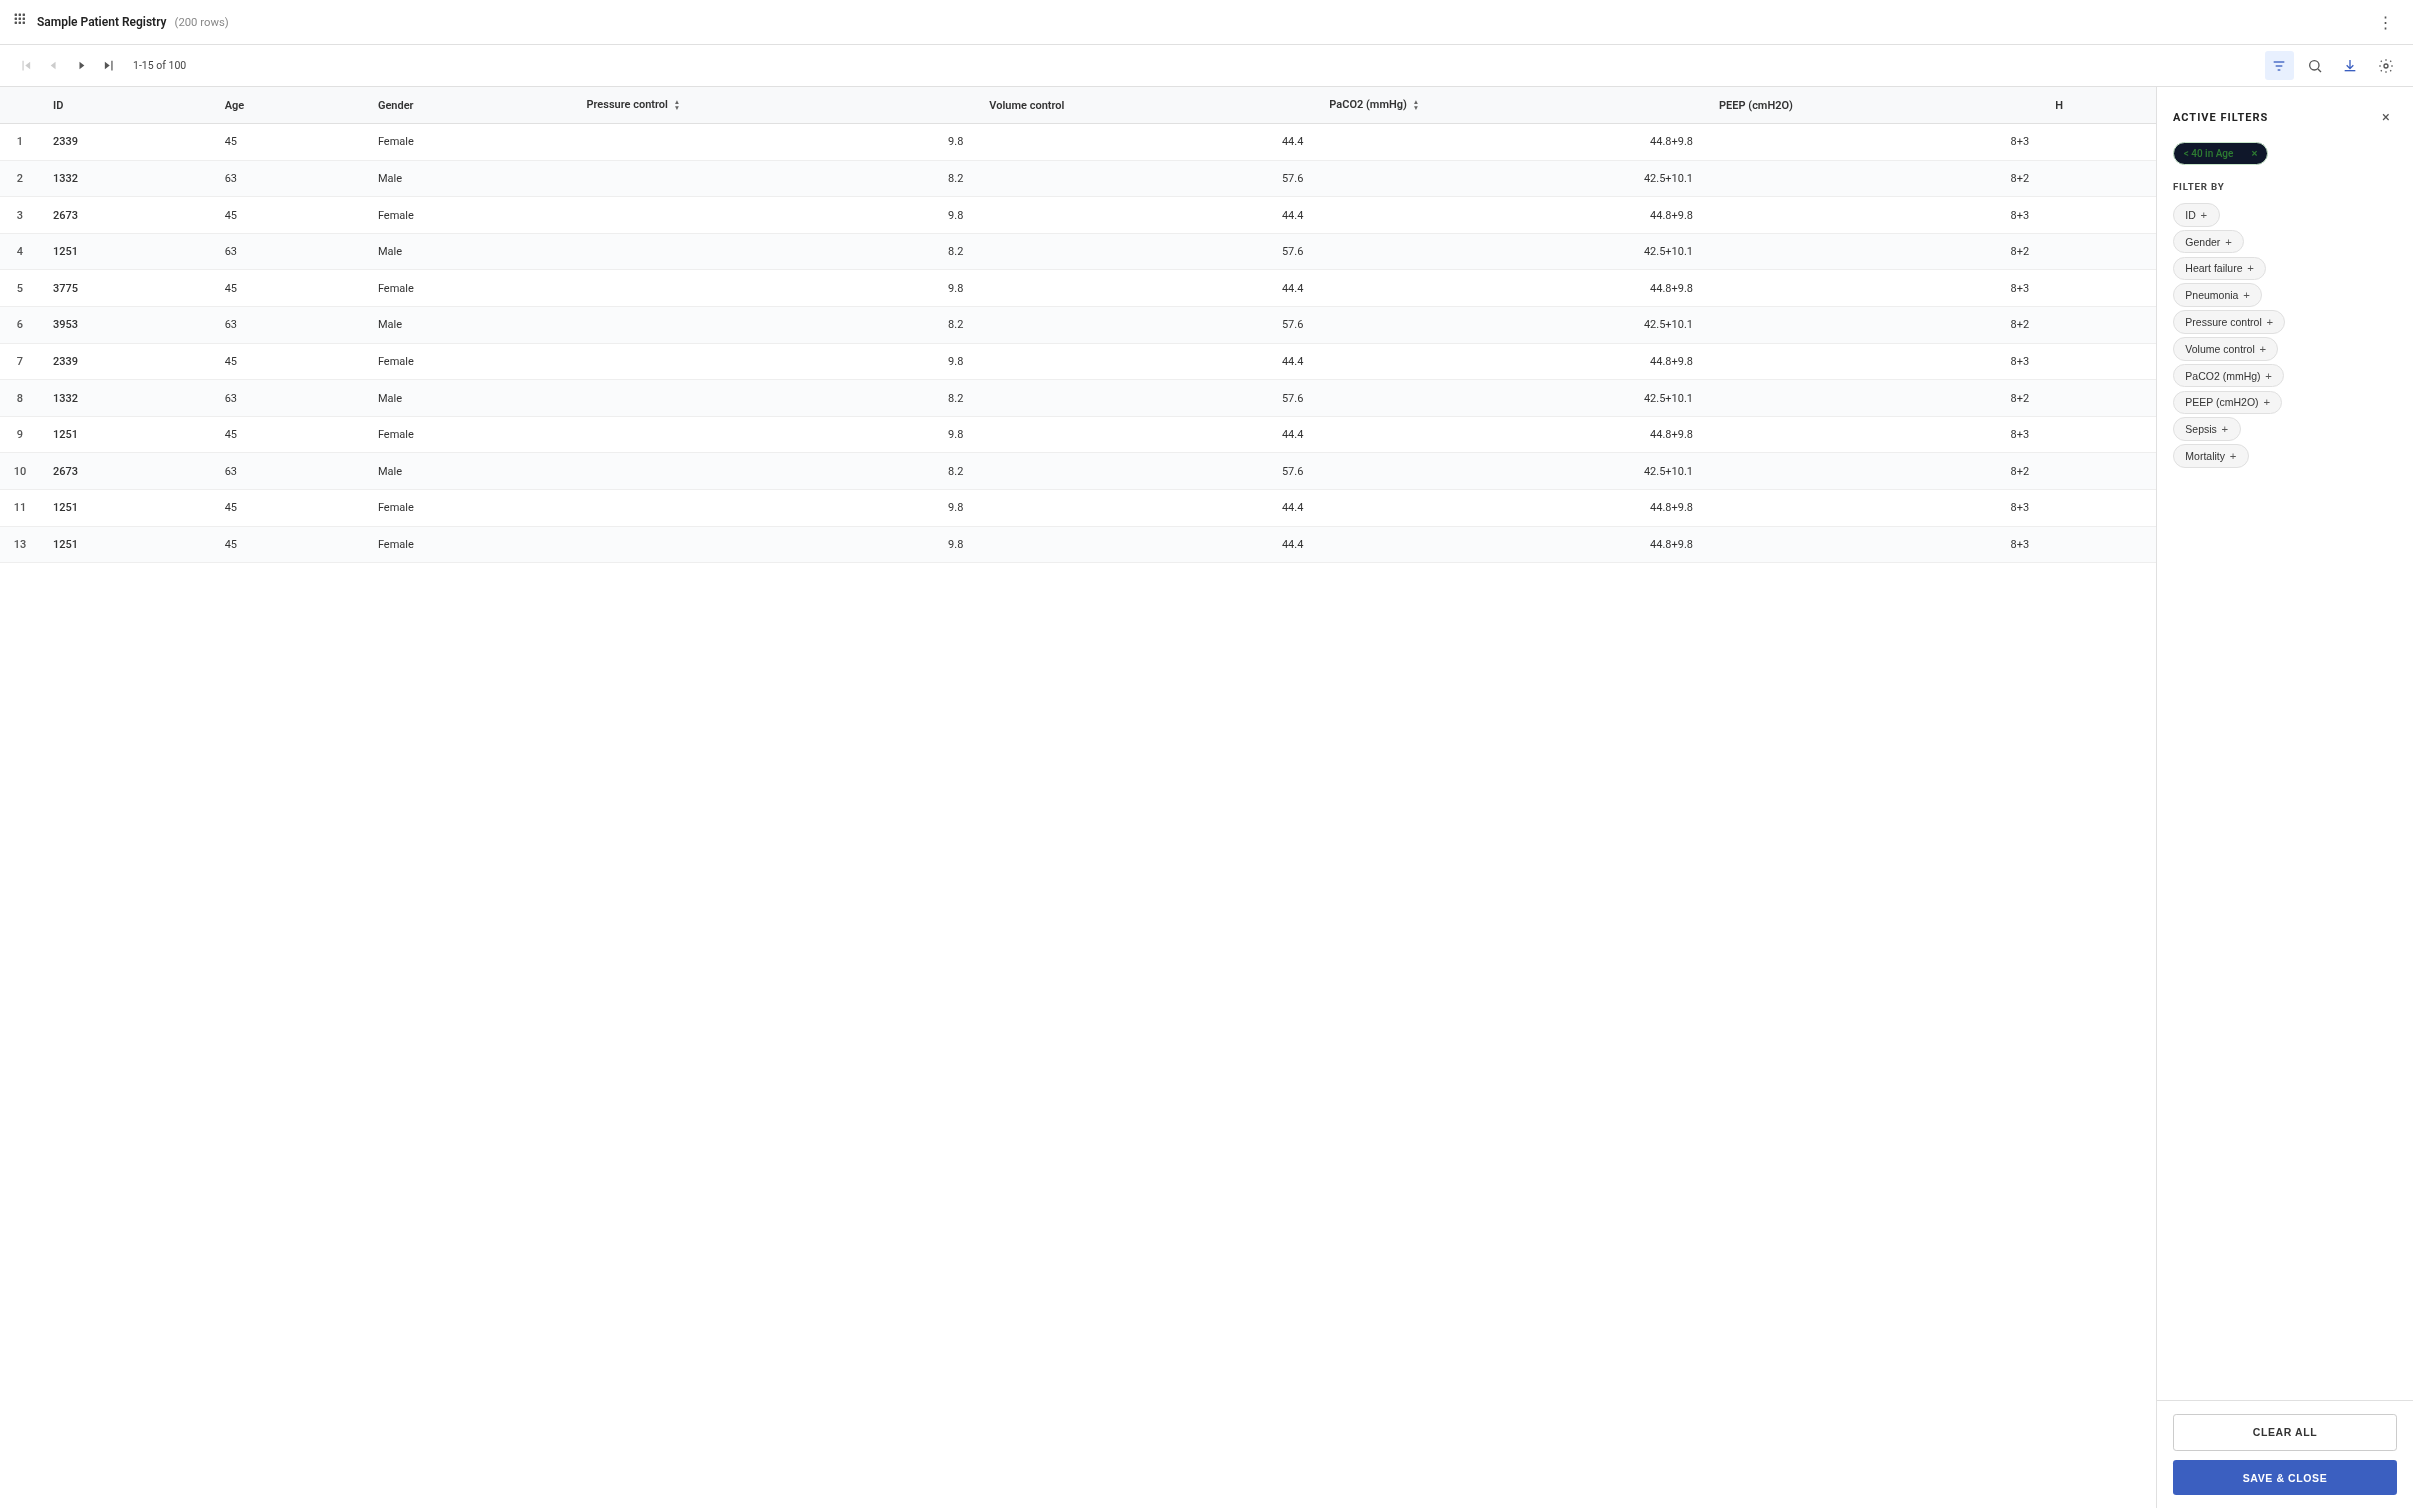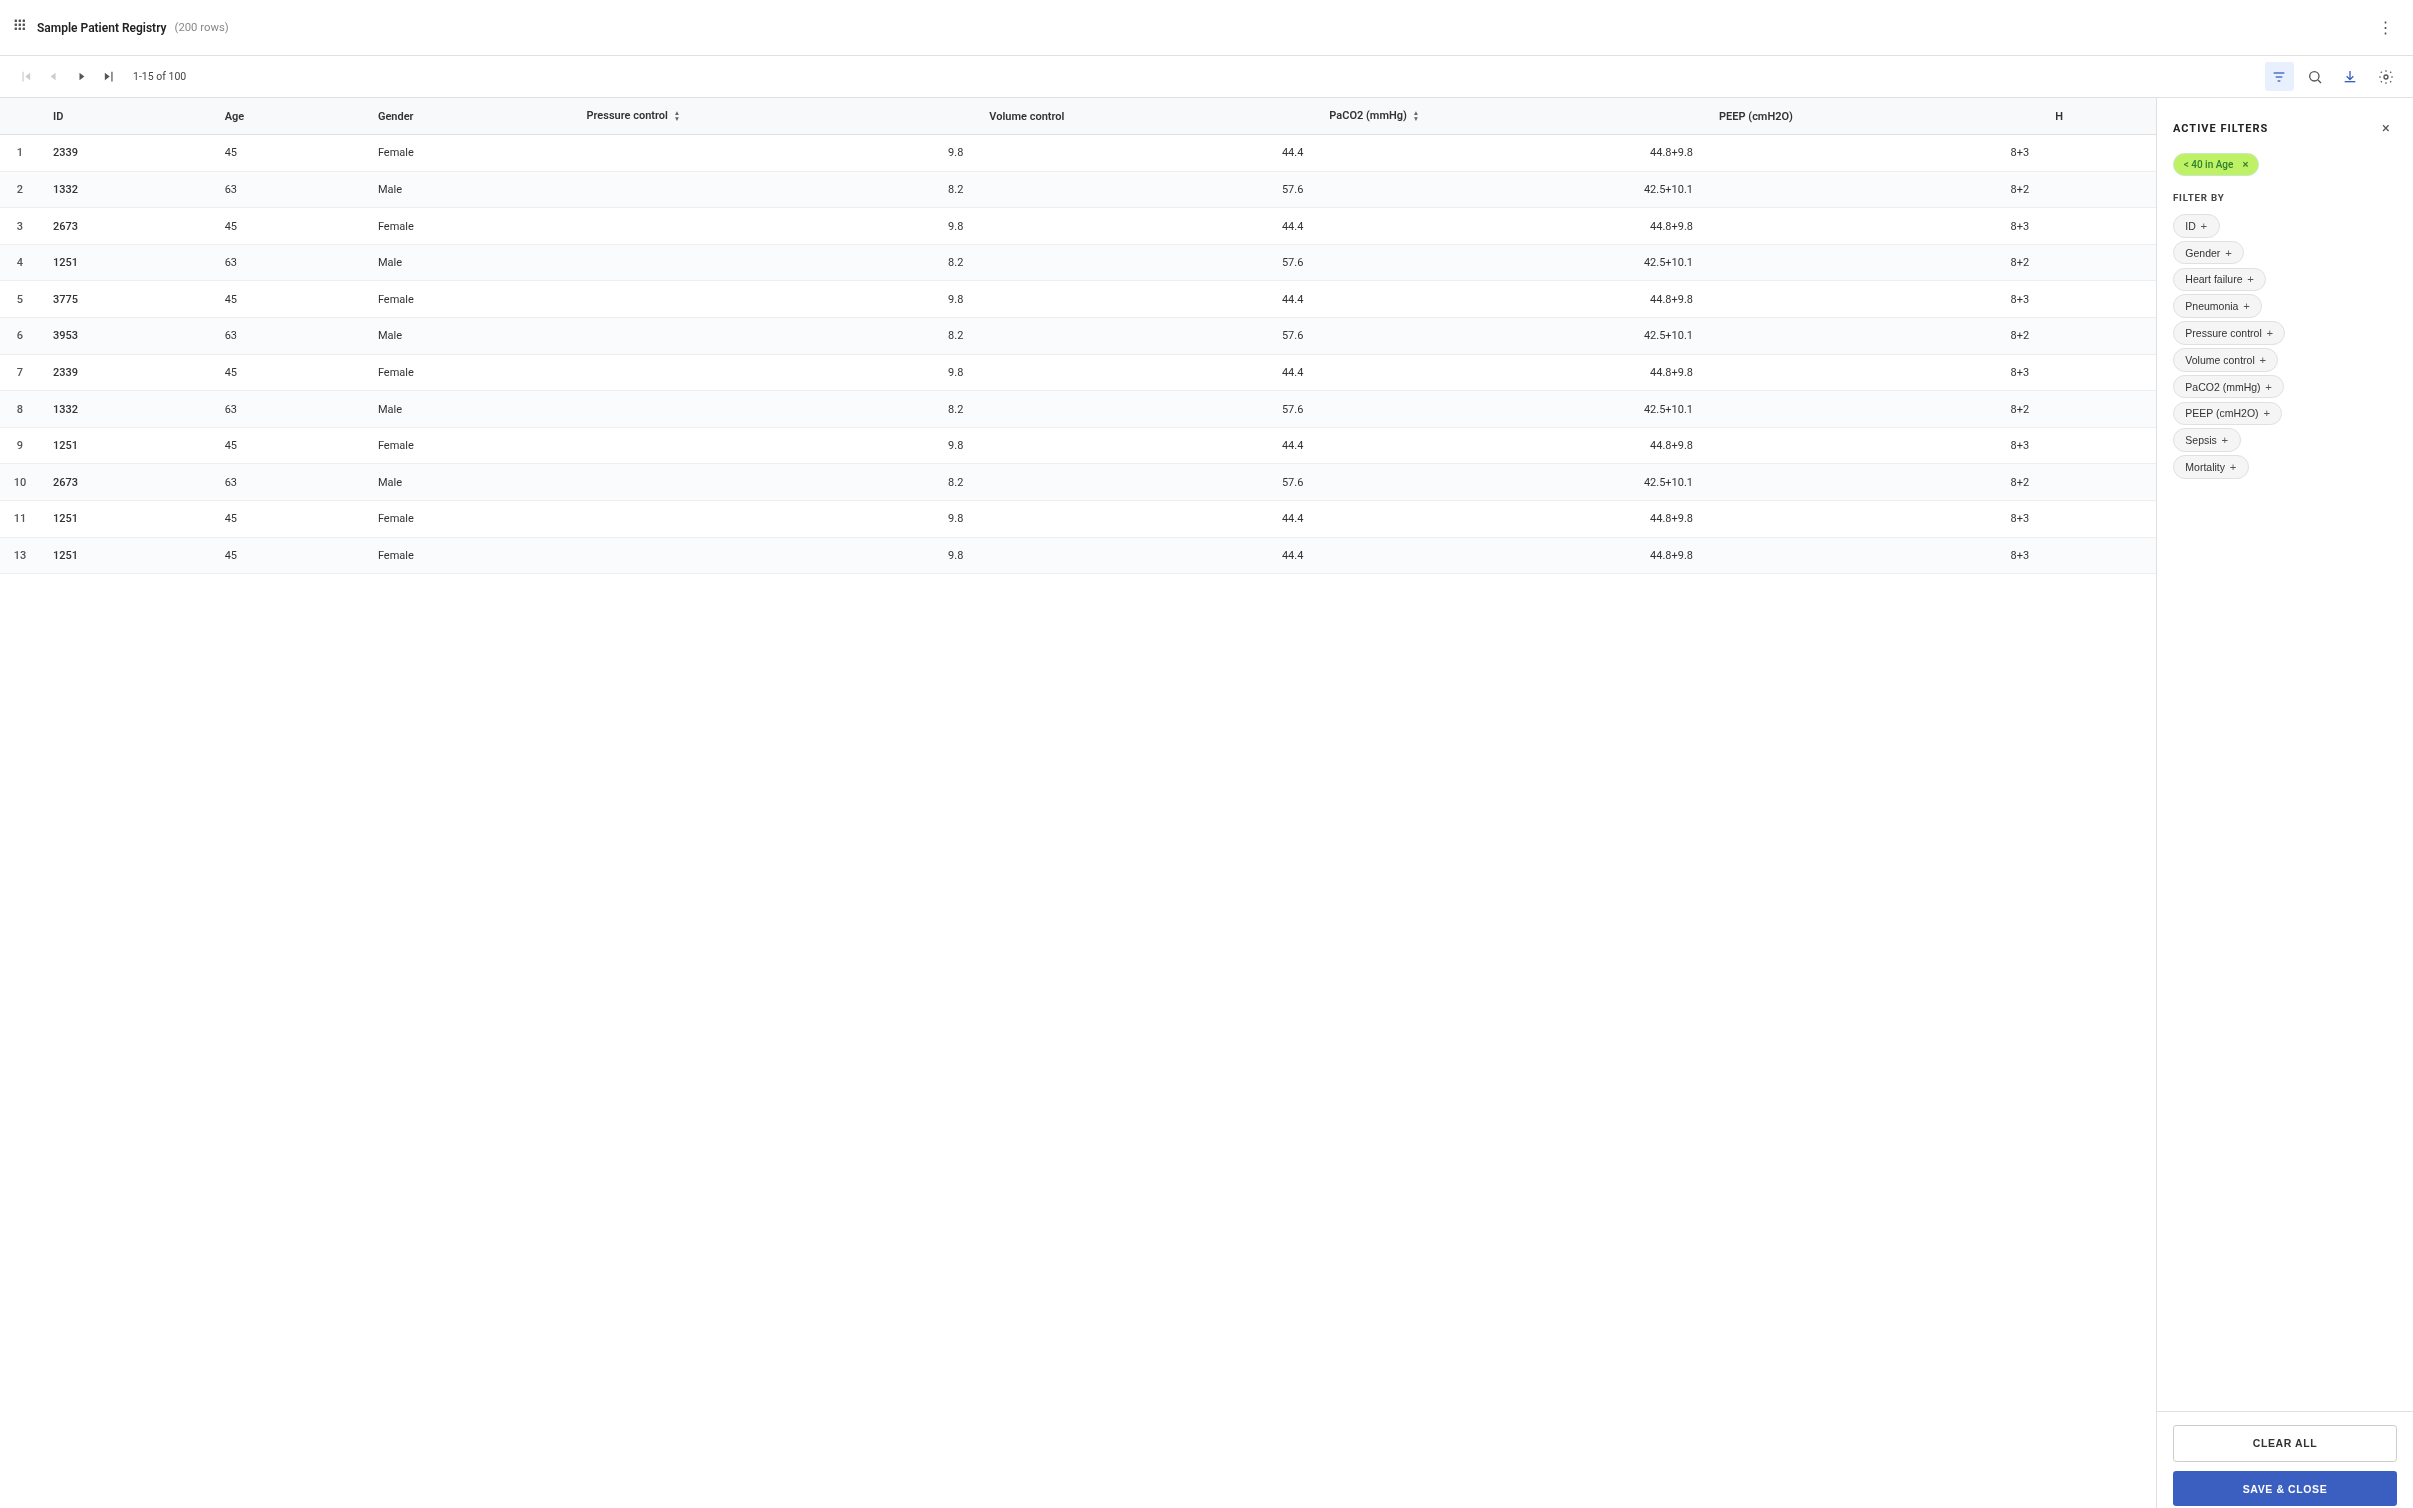--- a/index.html
+++ b/index.html
@@ -8,21 +8,21 @@
       background: #fff;
       color: #333;
       font-size: 11.3px;
       overflow: hidden;
     }
 
     
     .top-bar {
       display: flex;
       align-items: center;
-      height: 56px;
+      height: 45px;
       padding: 0 13px;
       border-bottom: 0.8px solid #e0e0e0;
       background: #fff;
     }
     .top-bar-left {
       display: flex;
       align-items: center;
       gap: 8px;
       flex: 1;
     }
@@ -213,22 +213,22 @@
       overflow-y: auto;
       padding: 0 16px;
     }
 
     .active-filters-section {
       margin-bottom: 16px;
     }
     .active-filter-tag {
       display: inline-flex;
       align-items: center;
-      gap: 9px;
-      background: #bef264;
+      gap: 18px;
+      background: #0f172a;
       color: #2e7d32;
       border: 0.8px solid #c8e6c9;
       border-radius: 13px;
       padding: 4px 9.7px;
       font-size: 10px;
       font-weight: 500;
     }
     .active-filter-tag .remove-tag {
       cursor: pointer;
       font-size: 11.3px;

